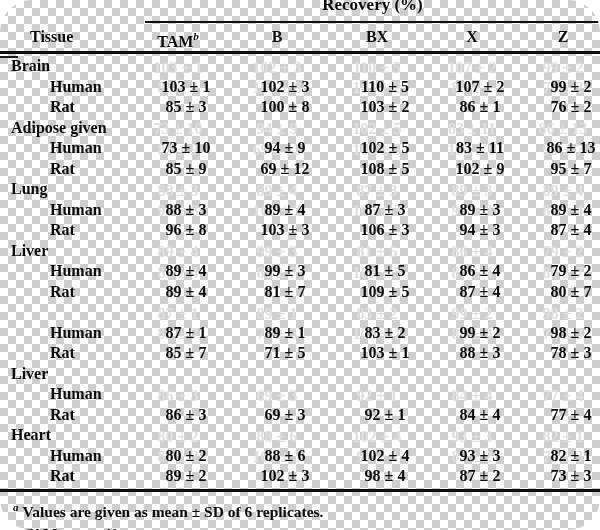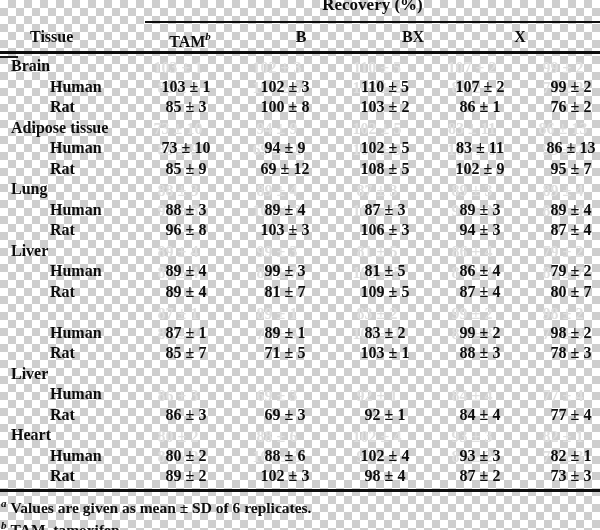--- a/index.html
+++ b/index.html
@@ -6,44 +6,45 @@
   .stage{
     position:relative;
     width:600px;height:530px;
     overflow:hidden;
     background-color:#ffffff;
     background-image:conic-gradient(#cecece 25%, #ffffff 0 50%, #cecece 0 75%, #ffffff 0);
     background-size:16px 16px;
     font-family:"Liberation Serif","DejaVu Serif",serif;
     font-weight:700;
     color:#0d0d0d;
+    border-radius:32px;
   }
   .spanner{
     position:absolute;left:145px;top:-5px;width:455px;
     text-align:center;font-size:17px;white-space:nowrap;
   }
   .rule-spanner{position:absolute;left:145px;right:0;top:21px;height:2px;background:#0d0d0d;}
   .rule-thick-top{position:absolute;left:0;right:0;top:51px;height:3px;background:#0d0d0d;}
   .rule-thick-bottom{position:absolute;left:0;right:0;top:489px;height:3px;background:#0d0d0d;}
   .artifact-dash{position:absolute;left:0;top:56px;width:18px;height:2px;background:#1a1a1a;}
   .grid-row{
     display:grid;
     grid-template-columns:138px 80px 118px 82px 108px 74px;
     height:20.5px;line-height:20.5px;
   }
-  .header-row{position:absolute;left:0;top:27px;width:600px;gap:12px;}
+  .header-row{position:absolute;left:0;top:27px;width:600px;}
   .cell-head{text-align:center;font-size:16px;white-space:nowrap;}
   .cell-head-tissue{text-align:left;padding-left:30px;}
   .suphdr{font-style:italic;font-size:11px;position:relative;top:-1px;}
   .table-body{position:absolute;left:0;top:56px;width:600px;margin-left:8px;}
   .table-body-ghost{position:absolute;left:0;top:37px;width:600px;color:#dfdfdf;}
   .cell-label{padding-left:3px;font-size:16px;white-space:nowrap;text-align:left;}
   .row-data .cell-label{padding-left:42px;}
   .cell-val{text-align:center;font-size:16px;white-space:nowrap;}
-  .footnote{position:absolute;left:1px;font-size:15.5px;line-height:20px;white-space:nowrap;}
+  .footnote{position:absolute;left:13px;font-size:15.5px;line-height:28px;white-space:nowrap;}
   .footnote-a{top:493px;}
   .footnote-b{top:515px;}
   .footnote sup{font-style:italic;font-size:11px;margin-right:4px;}
 </style>
 </head>
 <body>
 
 <div class="stage">
 
   <div class="spanner">Recovery (%)</div>
@@ -262,21 +263,21 @@
       </div>
       <div class="grid-row row-data">
         <div class="cell-label">Rat</div>
         <div class="cell-val">85 ± 3</div>
         <div class="cell-val">100 ± 8</div>
         <div class="cell-val">103 ± 2</div>
         <div class="cell-val">86 ± 1</div>
         <div class="cell-val">76 ± 2</div>
       </div>
       <div class="grid-row row-section">
-        <div class="cell-label">Adipose tissue</div>
+        <div class="cell-label">Adipose given</div>
         <div class="cell-val"></div>
         <div class="cell-val"></div>
         <div class="cell-val"></div>
         <div class="cell-val"></div>
         <div class="cell-val"></div>
       </div>
       <div class="grid-row row-data">
         <div class="cell-label">Human</div>
         <div class="cell-val">73 ± 10</div>
         <div class="cell-val">94 ± 9</div>

